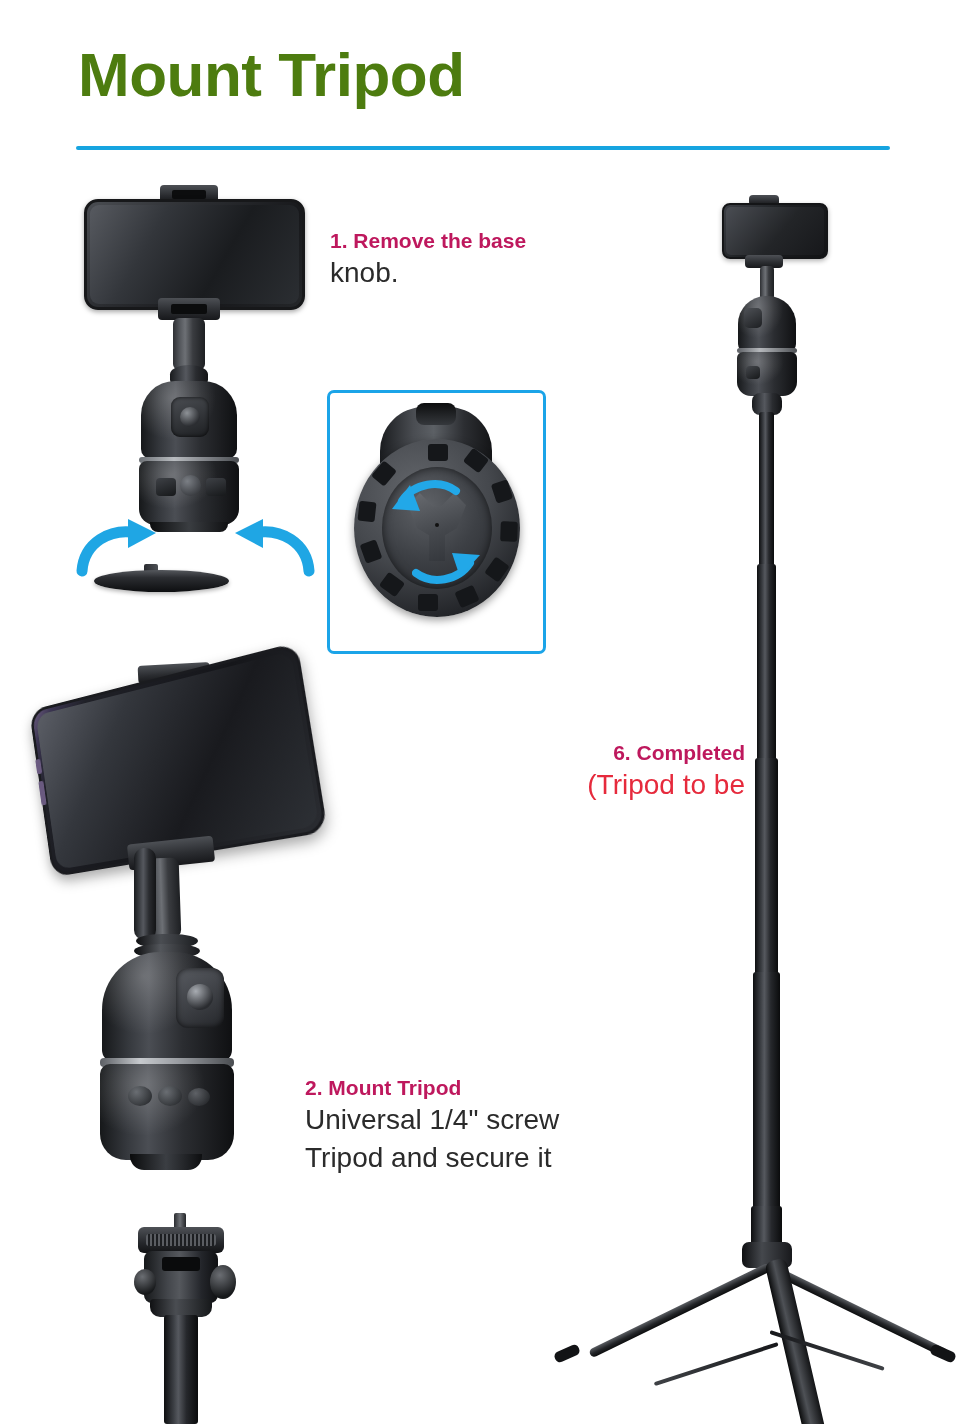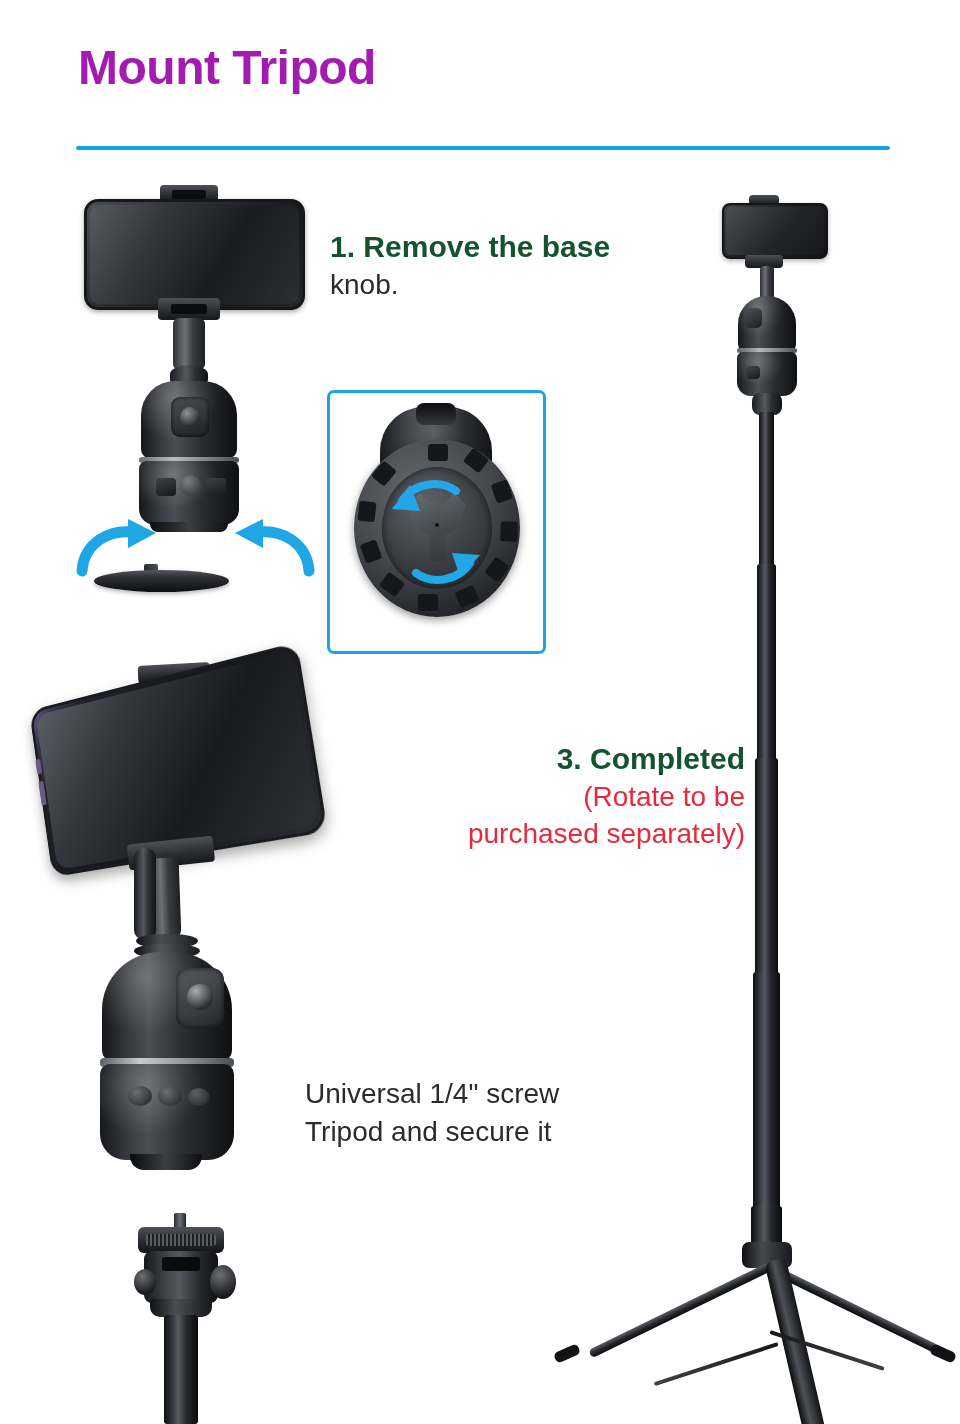--- a/index.html
+++ b/index.html
@@ -18,43 +18,43 @@
     height: 1424px;
     background: #ffffff;
     overflow: hidden;
   }
 
   
   .page-title {
     position: absolute;
     left: 78px;
     top: 44px;
-    font-size: 48px;
+    font-size: 62px;
     font-weight: 700;
     letter-spacing: -0.5px;
-    color: #a21caf;
+    color: #4d7c0f;
     line-height: 1;
     white-space: nowrap;
   }
   .title-rule {
     position: absolute;
     left: 76px;
     top: 146px;
     width: 814px;
     height: 4px;
     background: #16A4E0;
     border-radius: 2px;
   }
 
   
   .step-block { position: absolute; }
   .step-heading {
-    font-size: 30px;
+    font-size: 21px;
     font-weight: 700;
-    color: #14532d;
+    color: #be185d;
     line-height: 1.25;
     white-space: nowrap;
   }
   .step-line {
     font-size: 28px;
     font-weight: 400;
     color: #2b2b2b;
     line-height: 1.35;
     white-space: nowrap;
   }
@@ -239,23 +239,22 @@
         <path d="M28 14 L10 38 L38 40 Z" fill="#22A8E8"></path>
       </svg>
       <svg class="arrow-blue" style="left:82px; top:140px;" width="84" height="62" viewBox="0 0 84 62">
         <path d="M4 40 C20 52, 46 48, 58 30" stroke="#22A8E8" stroke-width="8" fill="none" stroke-linecap="round"></path>
         <path d="M48 44 L68 22 L40 20 Z" fill="#22A8E8"></path>
       </svg>
     </div>
   </div>
 
   <div class="step-block" id="step3-block">
-    <div class="step-heading">3. Completed</div>
-    <div class="step-line red">(Rotate to be</div>
-    <div class="step-line red">purchased separately)</div>
+    <div class="step-heading">6. Completed</div>
+    <div class="step-line red">(Tripod to be</div>
   </div>
 
   <div class="art" style="left:28px; top:662px; width:320px; height:520px;">
 
     <div class="art clamp" style="left:110px; top:2px; width:72px; height:18px; transform:rotate(-3deg);"></div>
 
     <div class="art" style="left:8px; top:12px; width:290px; height:182px;
                 transform: perspective(620px) rotateY(-17deg) rotateZ(-9deg);
                 transform-origin: 50% 100%;">
       <div style="position:absolute; inset:0; border-radius:20px;
@@ -327,20 +326,21 @@
     <div class="art" style="left:90px; top:52px; width:26px; height:34px; border-radius:50%;
                 background:radial-gradient(circle at 38% 30%, #6b6e73, #16181a 75%);"></div>
 
     <div class="art" style="left:30px; top:86px; width:62px; height:18px; border-radius:4px 4px 10px 10px;
                 background:linear-gradient(90deg,#101113,#4a4d52 42%,#16181a);"></div>
 
     <div class="art pole" style="left:44px; top:102px; width:34px; height:109px;"></div>
   </div>
 
   <div class="step-block" id="step2-block">
+    <div class="step-heading">2. Mount Tripod</div>
     <div class="step-line">Universal 1/4" screw</div>
     <div class="step-line">Tripod and secure it</div>
   </div>
 
   <div class="art" style="left:530px; top:190px; width:430px; height:1215px;">
 
     <div class="art clamp" style="left:219px; top:5px; width:30px; height:11px;"></div>
 
     <div class="art" style="left:192px; top:13px; width:106px; height:56px; border-radius:8px;
                 background:linear-gradient(130deg,#3c3f45 0%, #1c1e21 45%, #121315 100%);

